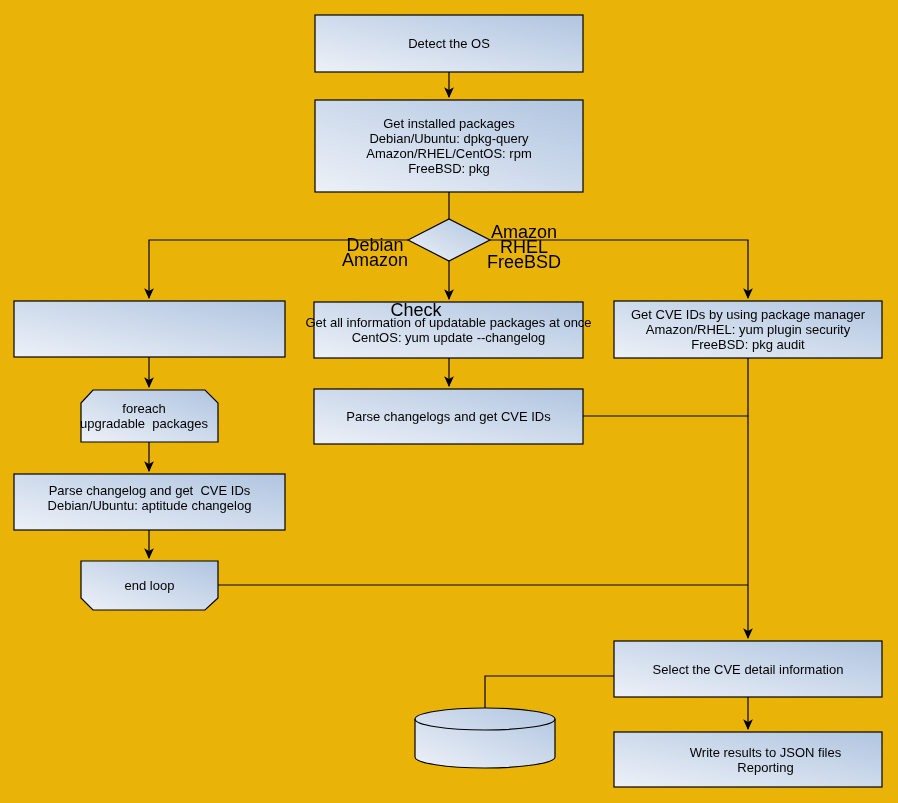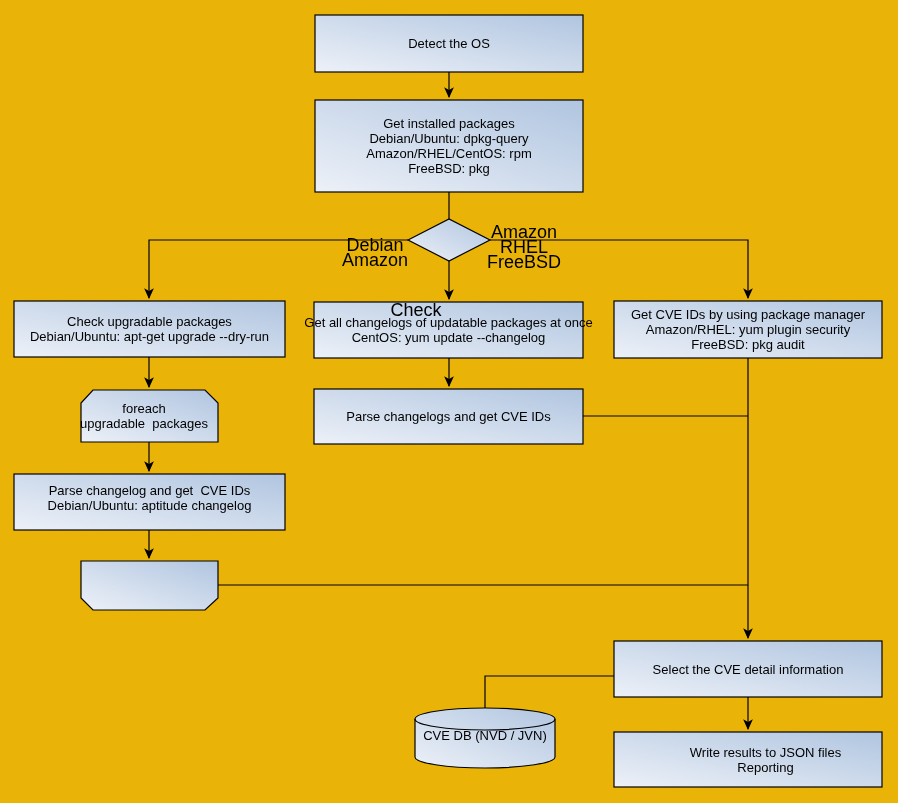--- a/index.html
+++ b/index.html
@@ -91,39 +91,37 @@
 
   <div class="edgelabel" style="left:335px;top:207px;width:80px;height:30px">Debian
 Amazon</div>
 
   <div class="edgelabel" style="left:484px;top:194px;width:80px;height:45px">Amazon
 RHEL
 FreeBSD</div>
 
   <div class="edgelabel" style="left:390px;top:271px;width:52px;height:16px">Check</div>
 
-  <div class="nodetext" style="left:14px;top:301px;width:271px;height:56px">Check upgradable packages
-Debian/Ubuntu: apt-get upgrade --dry-run</div>
 
   <div class="nodetext" style="left:81px;top:390px;width:126px;height:52px">foreach
 upgradable  packages</div>
 
   <div class="nodetext" style="left:14px;top:474px;width:271px;height:48px">Parse changelog and get  CVE IDs
 Debian/Ubuntu: aptitude changelog</div>
 
+  <div class="nodetext" style="left:81px;top:561px;width:137px;height:49px">end loop</div>
 
-  <div class="nodetext" style="left:314px;top:302px;width:269px;height:56px">Get all changelogs of updatable packages at once
+  <div class="nodetext" style="left:314px;top:302px;width:269px;height:56px">Get all information of updatable packages at once
 CentOS: yum update --changelog</div>
 
   <div class="nodetext" style="left:314px;top:389px;width:269px;height:55px">Parse changelogs and get CVE IDs</div>
 
   <div class="nodetext" style="left:614px;top:301px;width:268px;height:57px">Get CVE IDs by using package manager
 Amazon/RHEL: yum plugin security
 FreeBSD: pkg audit</div>
 
   <div class="nodetext" style="left:614px;top:641px;width:268px;height:56px">Select the CVE detail information</div>
 
-  <div class="nodetext" style="left:415px;top:714px;width:140px;height:42px">CVE DB (NVD / JVN)</div>
 
   <div class="nodetext" style="left:614px;top:732px;width:303px;height:55px">Write results to JSON files
 Reporting</div>
 
 </div>
 
 </body></html>

